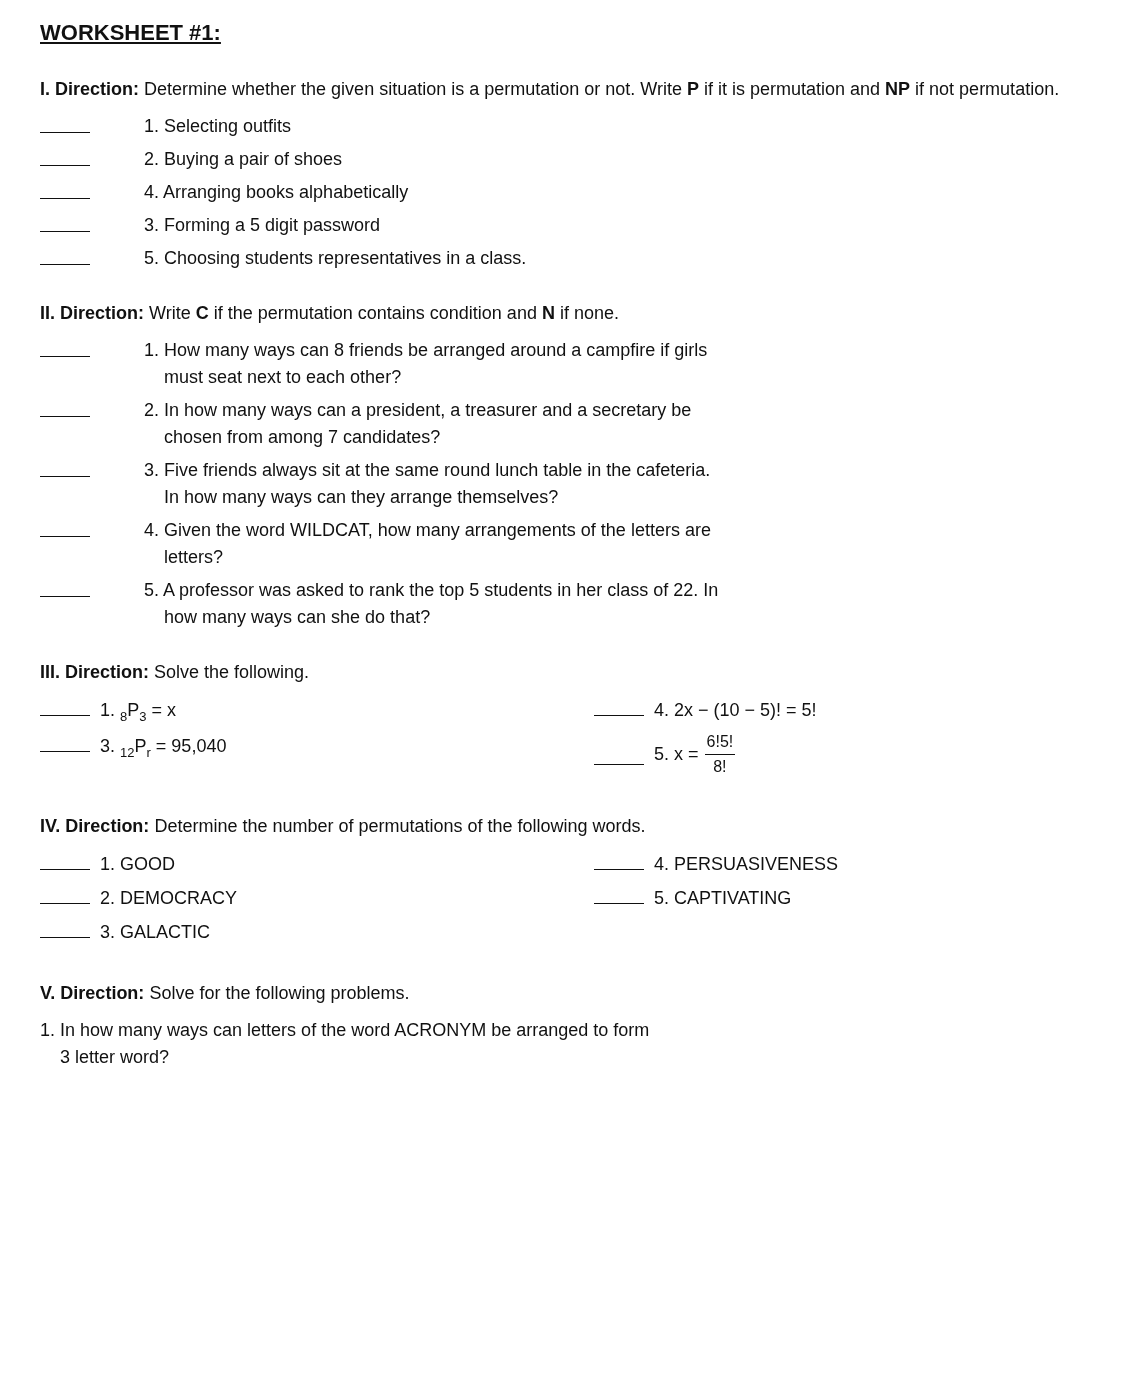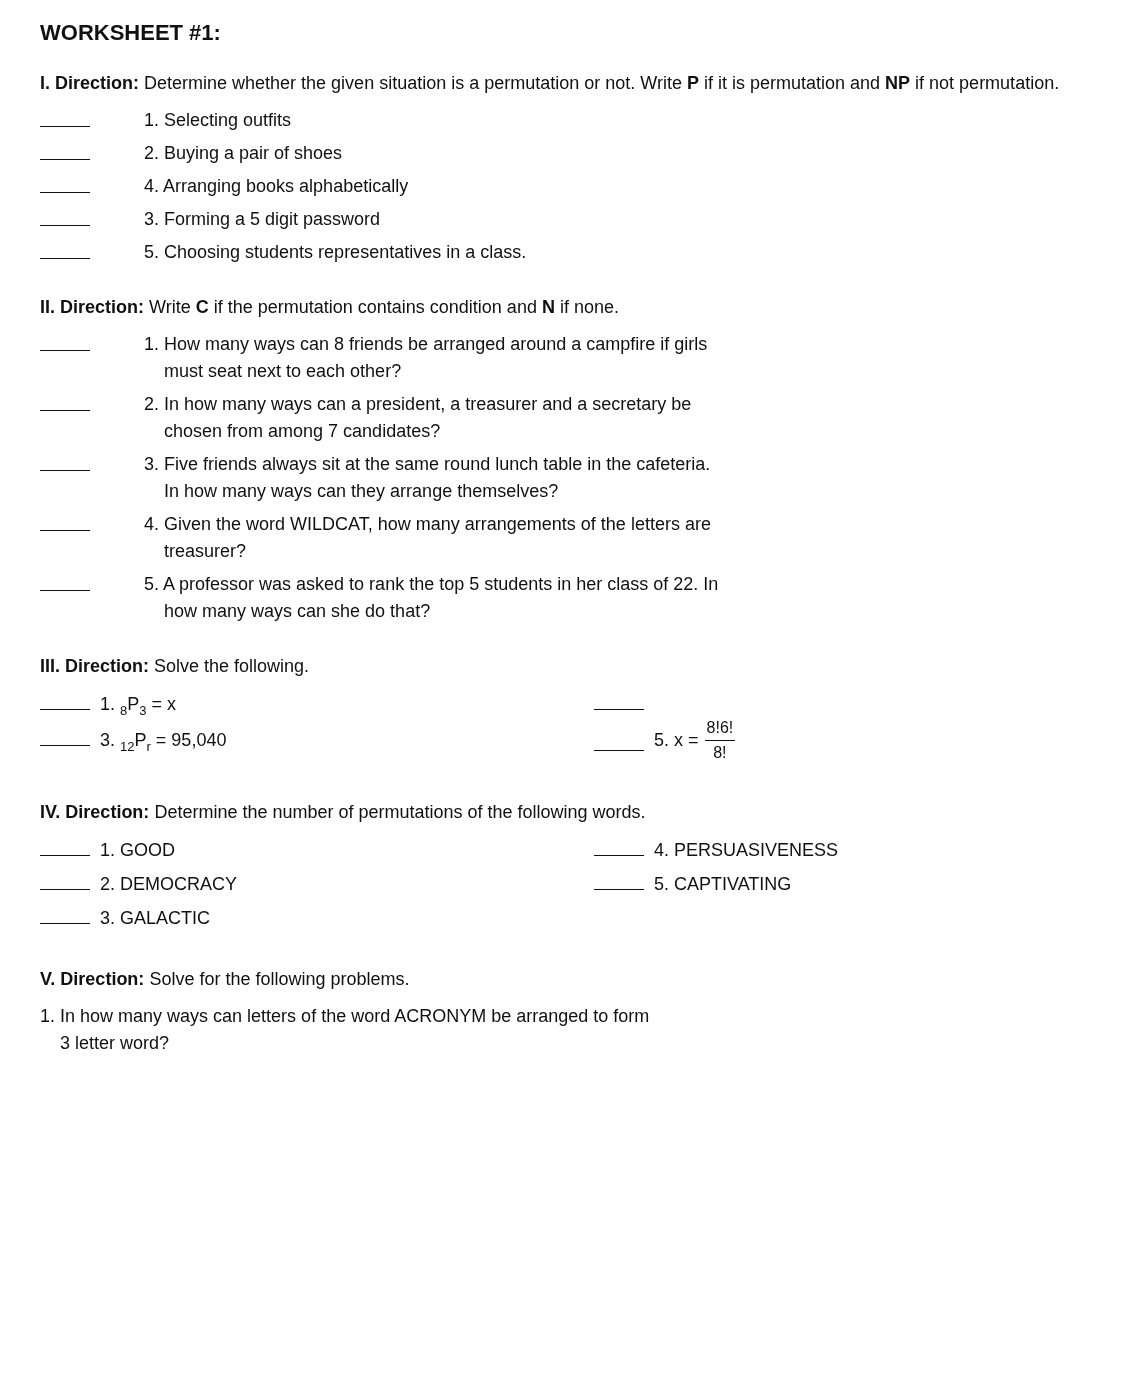--- a/index.html
+++ b/index.html
@@ -12,21 +12,22 @@
       font-family: 'Arial', sans-serif;
       font-size: 18px;
       color: #111;
       padding: 20px 40px;
       width: 1144px;
       min-height: 1394px;
     }
     .worksheet-title {
       font-size: 22px;
       font-weight: bold;
-      margin-bottom: 24px;
+      margin-bottom: 30px;
+      text-decoration: underline;
     }
     .section {
       margin-bottom: 28px;
     }
     .section-direction {
       margin-bottom: 10px;
       line-height: 1.5;
     }
     .section-direction b {
       font-weight: bold;
@@ -134,21 +135,21 @@
     <li style="margin-bottom:6px;">
       <span class="blank"></span>
       <span class="item-text">2. In how many ways can a president, a treasurer and a secretary be<br><span style="padding-left:20px;">chosen from among 7 candidates?</span></span>
     </li>
     <li style="margin-bottom:6px;">
       <span class="blank"></span>
       <span class="item-text">3. Five friends always sit at the same round lunch table in the cafeteria.<br><span style="padding-left:20px;">In how many ways can they arrange themselves?</span></span>
     </li>
     <li style="margin-bottom:6px;">
       <span class="blank"></span>
-      <span class="item-text">4. Given the word WILDCAT, how many arrangements of the letters are<br><span style="padding-left:20px;">treasurer?</span></span>
+      <span class="item-text">4. Given the word WILDCAT, how many arrangements of the letters are<br><span style="padding-left:20px;">letters?</span></span>
     </li>
     <li style="margin-bottom:6px;">
       <span class="blank"></span>
       <span class="item-text">5. A professor was asked to rank the top 5 students in her class of 22. In<br><span style="padding-left:20px;">how many ways can she do that?</span></span>
     </li>
   </ul>
 </div>
 
 <div class="section">
   <div class="section-direction">
@@ -164,27 +165,28 @@
       </div>
       <div class="solve-item">
         <span class="blank"></span>
         <span class="item-text">3. <sub>12</sub>P<sub>r</sub> = 95,040</span>
       </div>
     </div>
 
     <div>
       <div class="solve-item">
         <span class="blank"></span>
+        <span class="item-text">4. 2x − (10 − 5)! = 5!</span>
       </div>
       <div class="solve-item" style="align-items:center;">
         <span class="blank"></span>
         <span class="item-text" style="display:flex;align-items:center;gap:4px;">
           5. x =
           <span class="math-frac">
-            <span class="numerator">8!6!</span>
+            <span class="numerator">6!5!</span>
             <span class="denominator">8!</span>
           </span>
         </span>
       </div>
     </div>
   </div>
 </div>
 
 <div class="section">
   <div class="section-direction">

